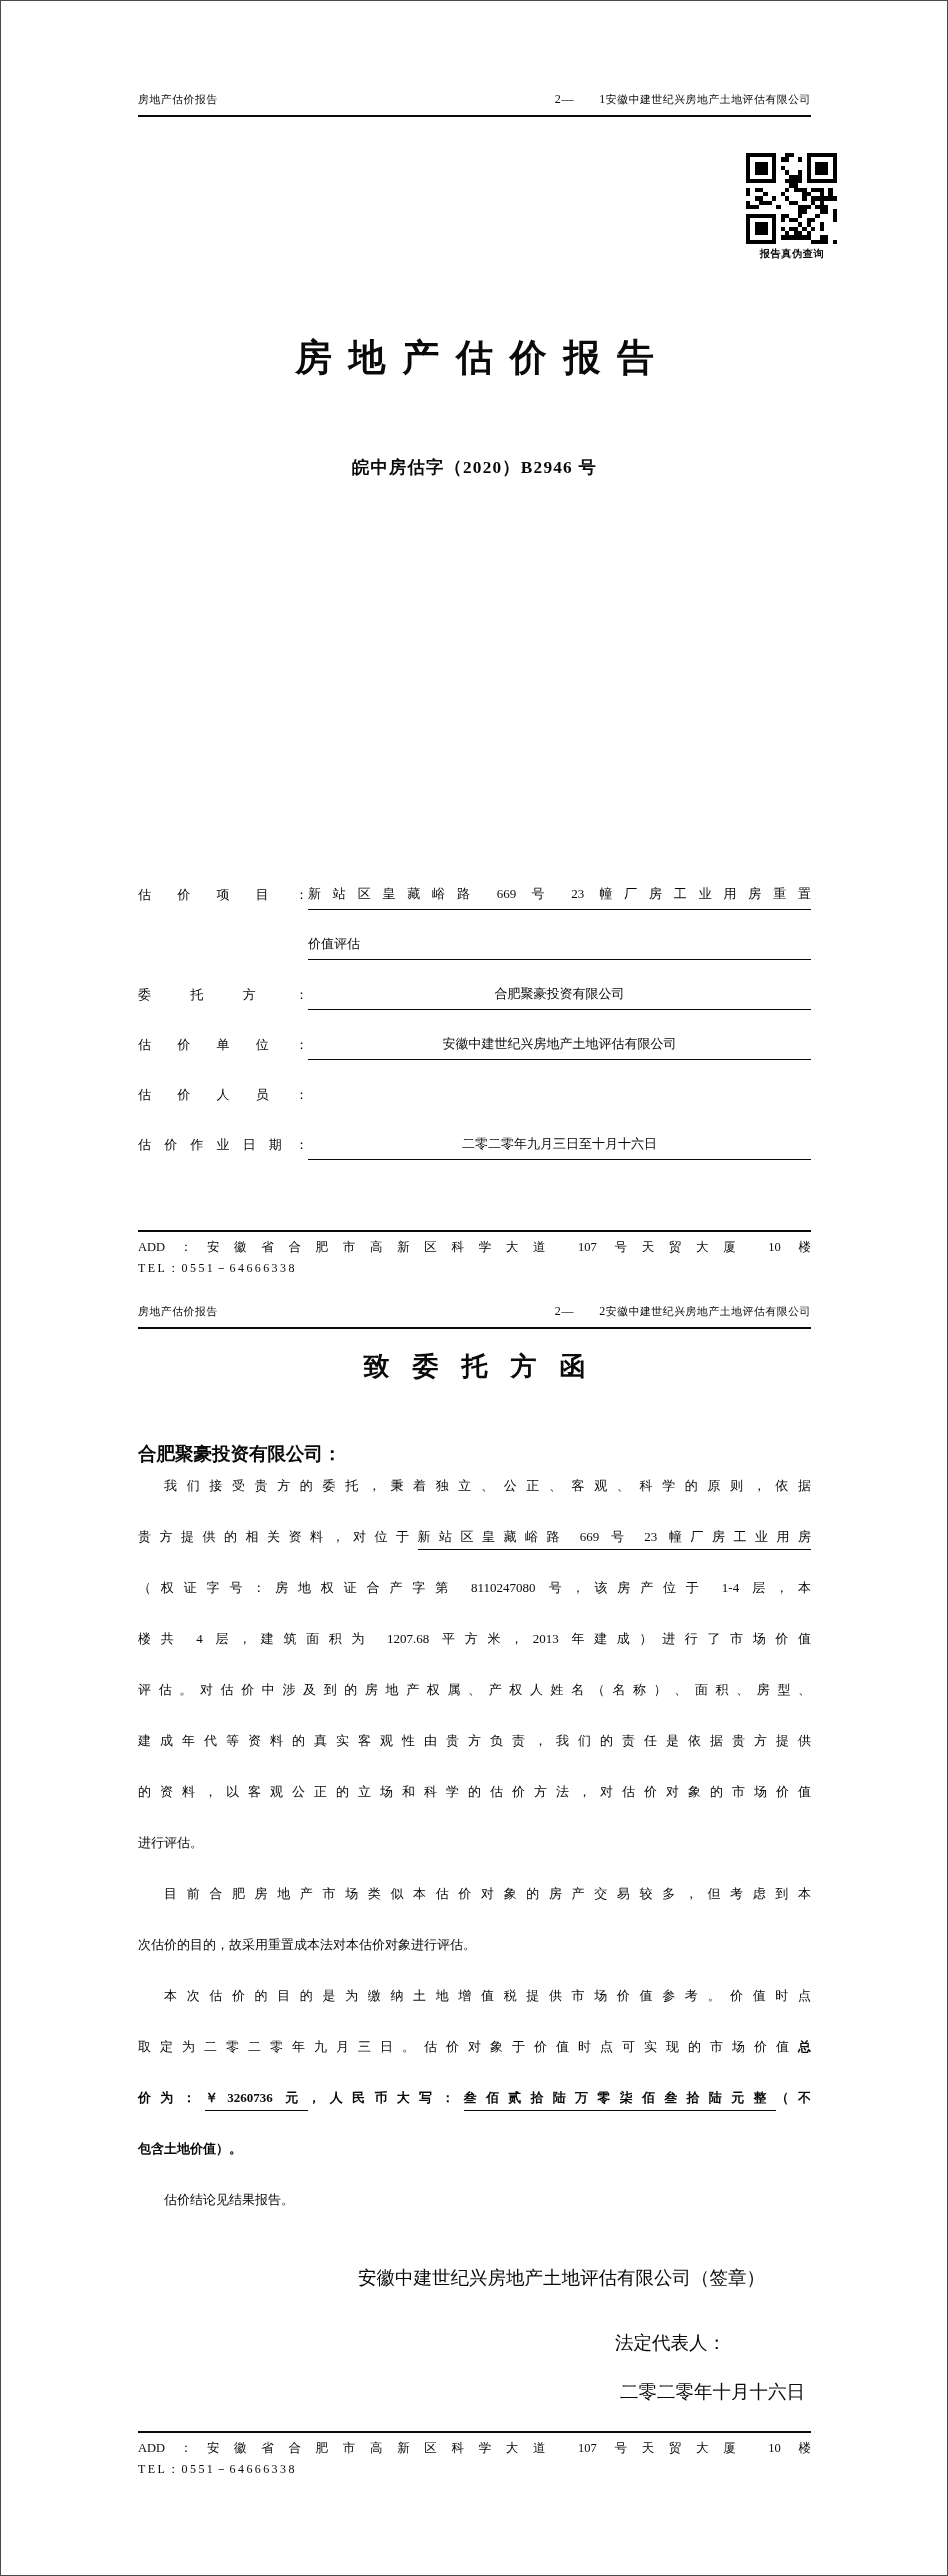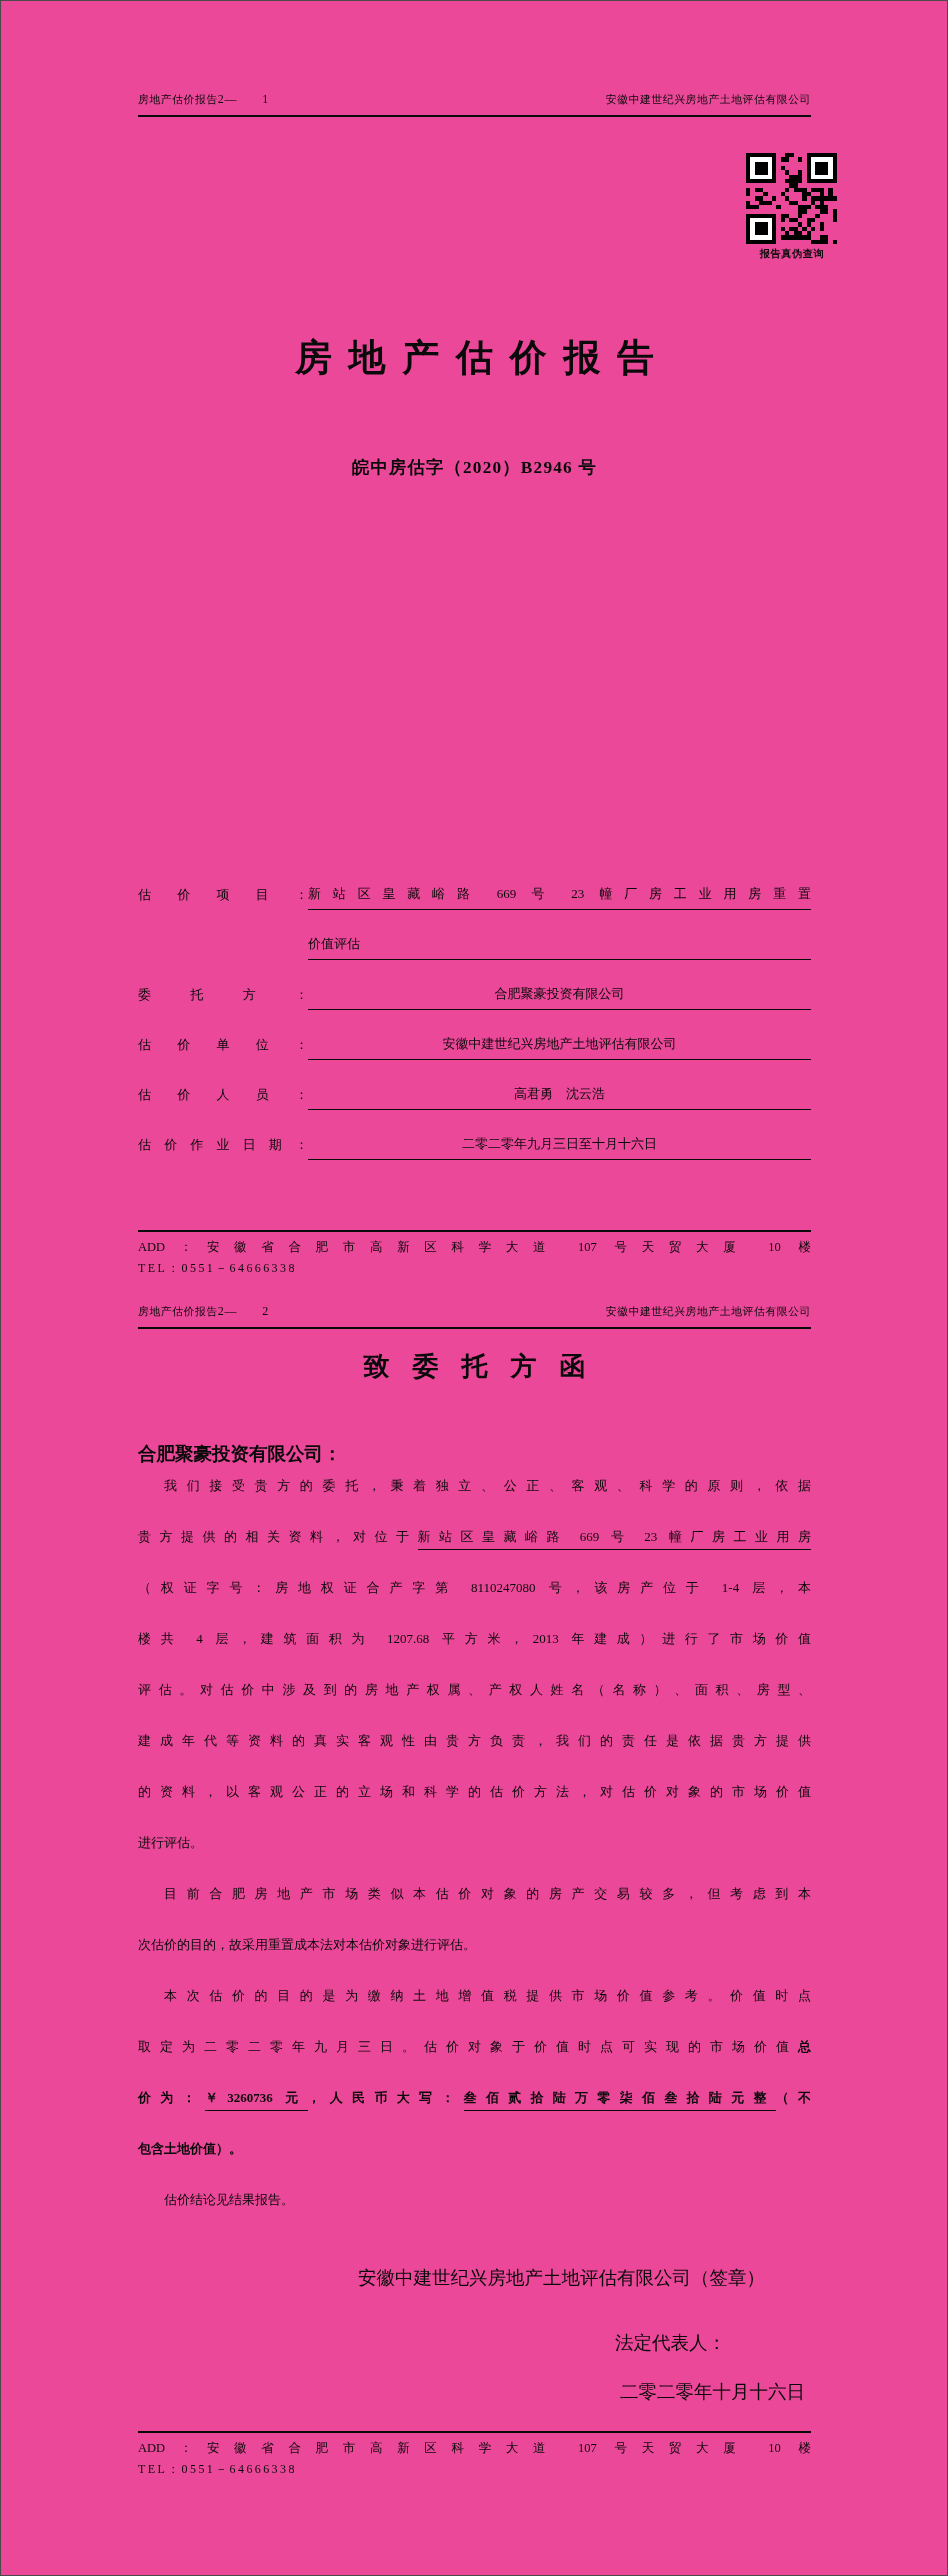--- a/index.html
+++ b/index.html
@@ -1,29 +1,29 @@
 <!DOCTYPE html>
 <html lang="zh" style="font-size:9.6px"><head>
 <meta charset="utf-8">
 <style>
   html,body{margin:0;padding:0;background:#e8e8e8;}
   .canvas{
     position:relative;width:948px;height:2576px;margin:0 auto;
-    background:#ec4899;border:1.2px solid #4a4a4a;box-sizing:border-box;
+    background:#ffffff;border:1.2px solid #4a4a4a;box-sizing:border-box;
     font-family:"Liberation Serif","DejaVu Serif",serif;color:#0a0a0a;
     overflow:hidden;
   }
   .abs{position:absolute;}
   
   .run-header{
     left:137px;width:673px;display:flex;align-items:baseline;
     font-size:10.8px;letter-spacing:0.6px;white-space:pre;
   }
   .run-header .h-left{flex:0 0 auto;}
-  .run-header .h-center{flex:1 1 auto;text-align:left;font-size:12px;}
+  .run-header .h-center{flex:1 1 auto;text-align:right;font-size:12px;}
   .run-header .h-right{flex:0 0 auto;}
   .hrule{left:137px;width:673px;background:#0a0a0a;}
   .hrule.thin{height:1.8px;}
   .hrule.thick{height:2.4px;}
   
   .qr-box{left:745px;top:151px;width:91px;height:93px;}
   .qr-box svg{width:100%;height:100%;display:block;}
   .qr-label{left:741px;top:246px;width:100px;text-align:center;
     font-weight:bold;font-size:10.2px;letter-spacing:0.6px;}
   
@@ -206,21 +206,20 @@
     <div class="field-row">
       <span class="field-label">委托方：</span>
       <span class="field-value">合肥聚豪投资有限公司</span>
     </div>
     <div class="field-row">
       <span class="field-label">估价单位：</span>
       <span class="field-value">安徽中建世纪兴房地产土地评估有限公司</span>
     </div>
     <div class="field-row">
       <span class="field-label">估价人员：</span>
-      <span class="field-value">高君勇　沈云浩</span>
     </div>
     <div class="field-row">
       <span class="field-label">估价作业日期：</span>
       <span class="field-value">二零二零年九月三日至十月十六日</span>
     </div>
   </div>
 
   <div class="abs hrule thick" style="top:1229px;"></div>
   <div class="abs footer-add" style="top:1238px;">ADD：安徽省合肥市高新区科学大道 107 号天贸大厦 10 楼</div>
   <div class="abs footer-tel" style="top:1259px;">TEL：0551－64666338</div>

